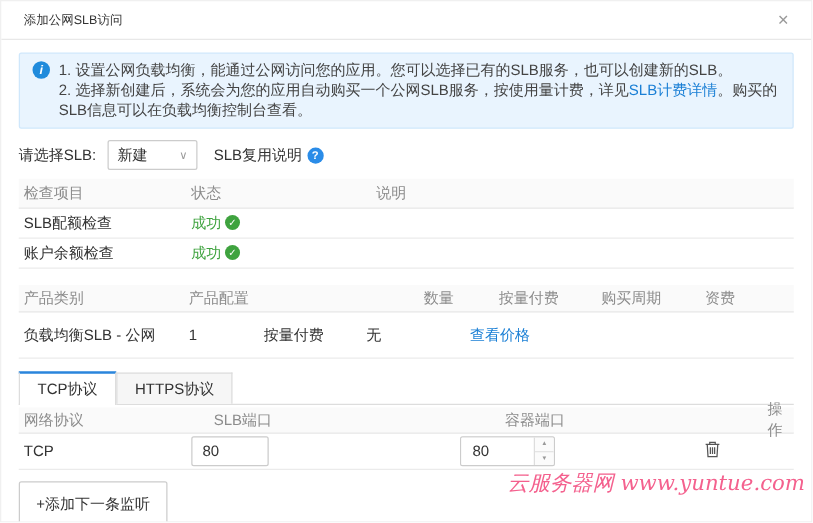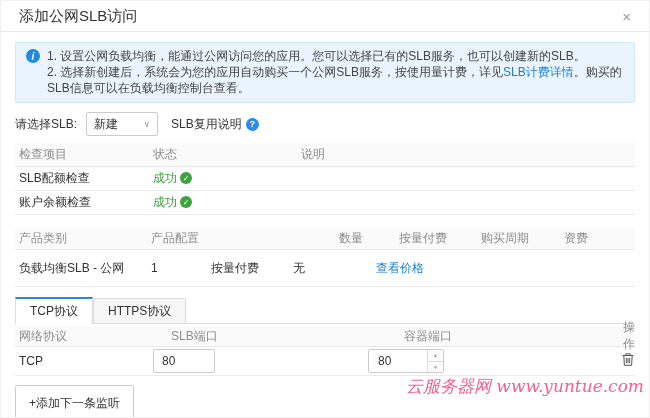--- a/index.html
+++ b/index.html
@@ -4,21 +4,21 @@
 <style>
   * { margin:0; padding:0; box-sizing:border-box; }
   html,body { background:#fff; }
   .dialog {
     position:relative; width:650px; height:418px; background:#fff;
     font-family:"Liberation Sans","DejaVu Sans",sans-serif; font-size:12px; color:#333;
     overflow:hidden; border:1px solid #f0f0f0;
   }
   
   .dlg-header { height:31px; display:flex; align-items:center; padding:0 18px; border-bottom:1px solid #e8e8e8; }
-  .dlg-title { font-size:15px; color:#333; }
+  .dlg-title { font-size:10px; color:#333; }
   .close-btn { margin-left:auto; color:#999; font-size:15px; line-height:1; cursor:pointer; background:none; border:none; font-family:inherit; }
   .body { padding:0 14px; }
   
   .banner { margin-top:10px; background:#e9f4fe; border:1px solid #cfe7fb; border-radius:2px; padding:5px 10px 6px 10px; display:flex; gap:7px; }
   .info-icon { flex:none; width:14px; height:14px; border-radius:50%; background:#208bdc; color:#fff;
     font-size:10px; font-weight:bold; font-style:italic; display:flex; align-items:center; justify-content:center; margin-top:1px; }
   .banner-text { line-height:16px; color:#444; }
   .link { color:#1a7fd5; cursor:pointer; text-decoration:none; }
   
   .slb-row { margin-top:9px; display:flex; align-items:center; }
@@ -48,21 +48,21 @@
   .cfg { line-height:15px; }
   
   .tabs { margin-top:10px; display:flex; align-items:flex-end; border-bottom:1px solid #ddd; }
   .tab { height:25px; display:flex; align-items:center; padding:0 14px; background:#f6f6f6;
     border:1px solid #ddd; border-bottom:0; cursor:pointer; color:#333; }
   .tab.active { background:#fff; border-top:2px solid #2a85dc; margin-bottom:-1px; height:27px; }
   
   .lsn-tbl { margin-top:2px; }
   .lsn-tbl .th-row { background:#fafafa; height:21px;gap:18px; }
   .lsn-tbl .data-row { height:29px; }
-  .l1{width:134px;} .l2{width:215px;} .l3{width:192px;} .l4{flex:1;text-align:right;}
+  .l1{width:134px;} .l2{width:215px;} .l3{width:192px;} .l4{flex:1;}
   .txt-input { width:62px; height:24px; border:1px solid #ccc; border-radius:2px; padding:0 8px;
     font-size:12px; color:#333; font-family:inherit; background:#fff; }
   .num-wrap { width:76px; height:24px; border:1px solid #ccc; border-radius:2px; background:#fff; display:flex; overflow:hidden; }
   .num-wrap input { border:none; outline:none; width:58px; padding:0 0 0 9px; font-size:12px; color:#333; font-family:inherit; }
   .spin { width:16px; border-left:1px solid #ddd; display:flex; flex-direction:column; }
   .spin-btn { flex:1; font-size:5px; color:#999; display:flex; align-items:center; justify-content:center; cursor:pointer; background:#fbfbfb; }
   .spin-btn:first-child { border-bottom:1px solid #ddd; }
   .trash-btn { background:none; border:none; cursor:pointer; padding:0; line-height:0; margin-left:3px; }
   
   .add-btn { margin-top:9px; height:36px; padding:0 13px; background:#fff; border:1px solid #ccc; border-radius:2px;

